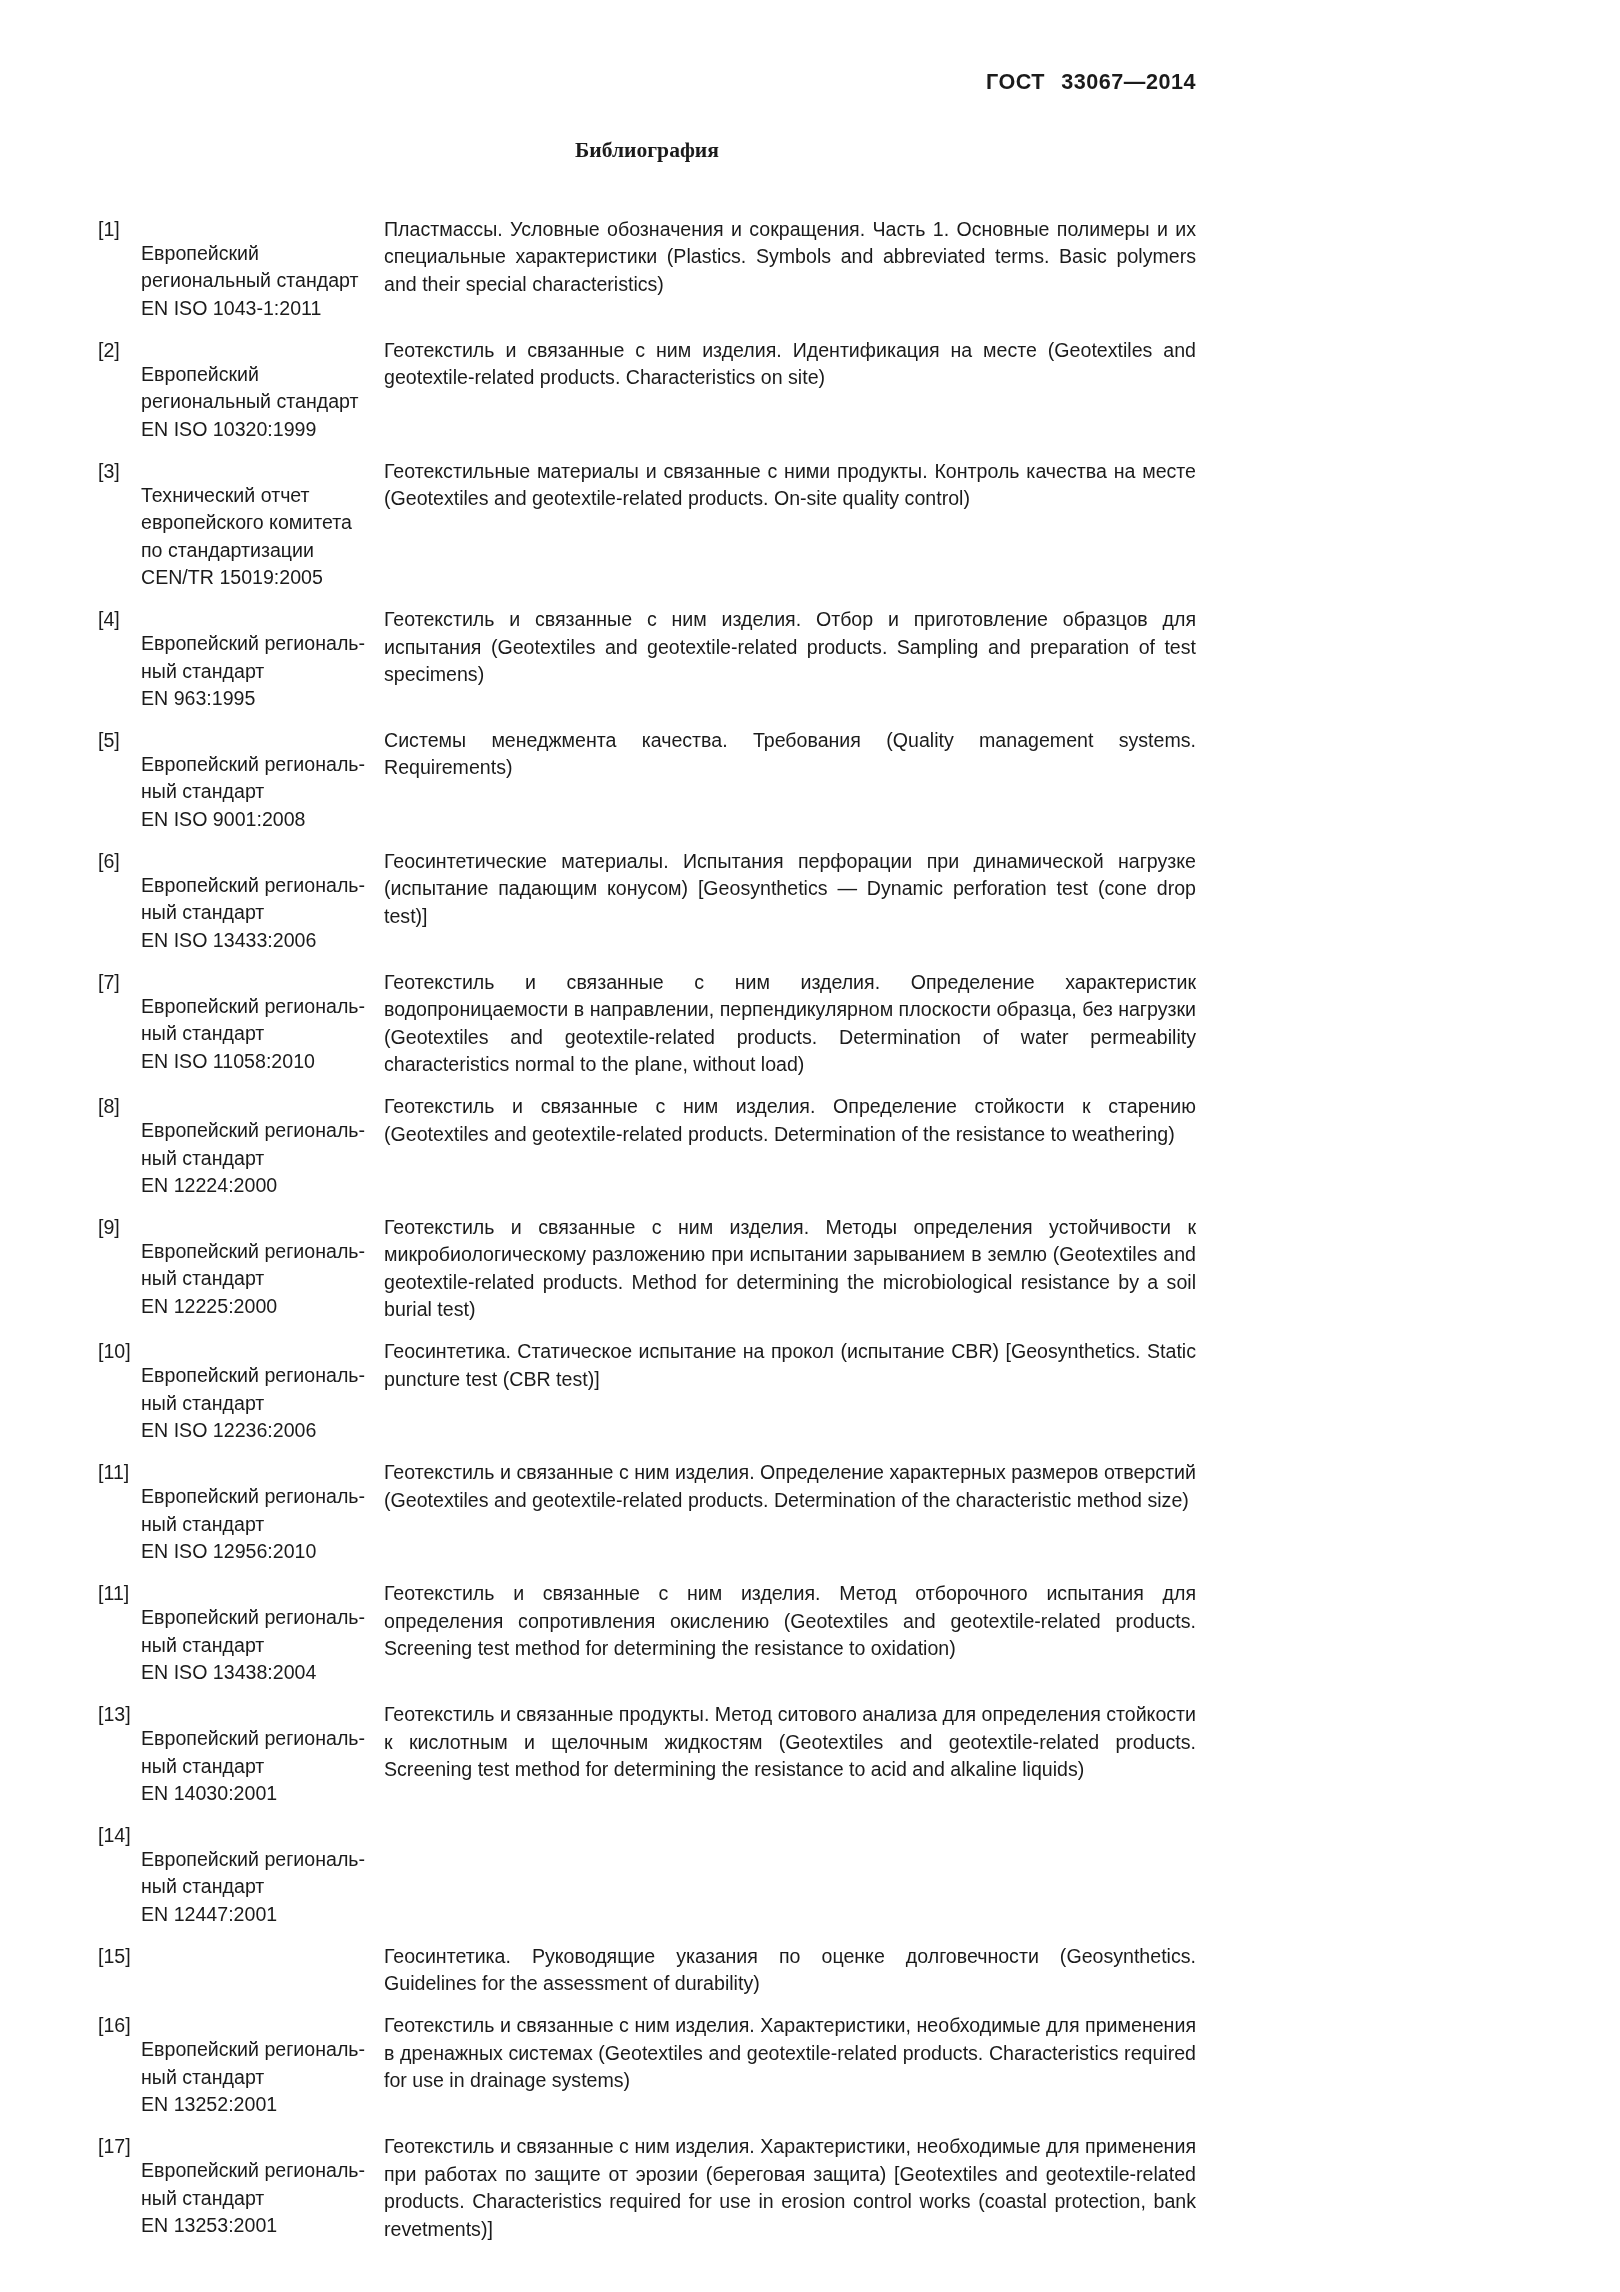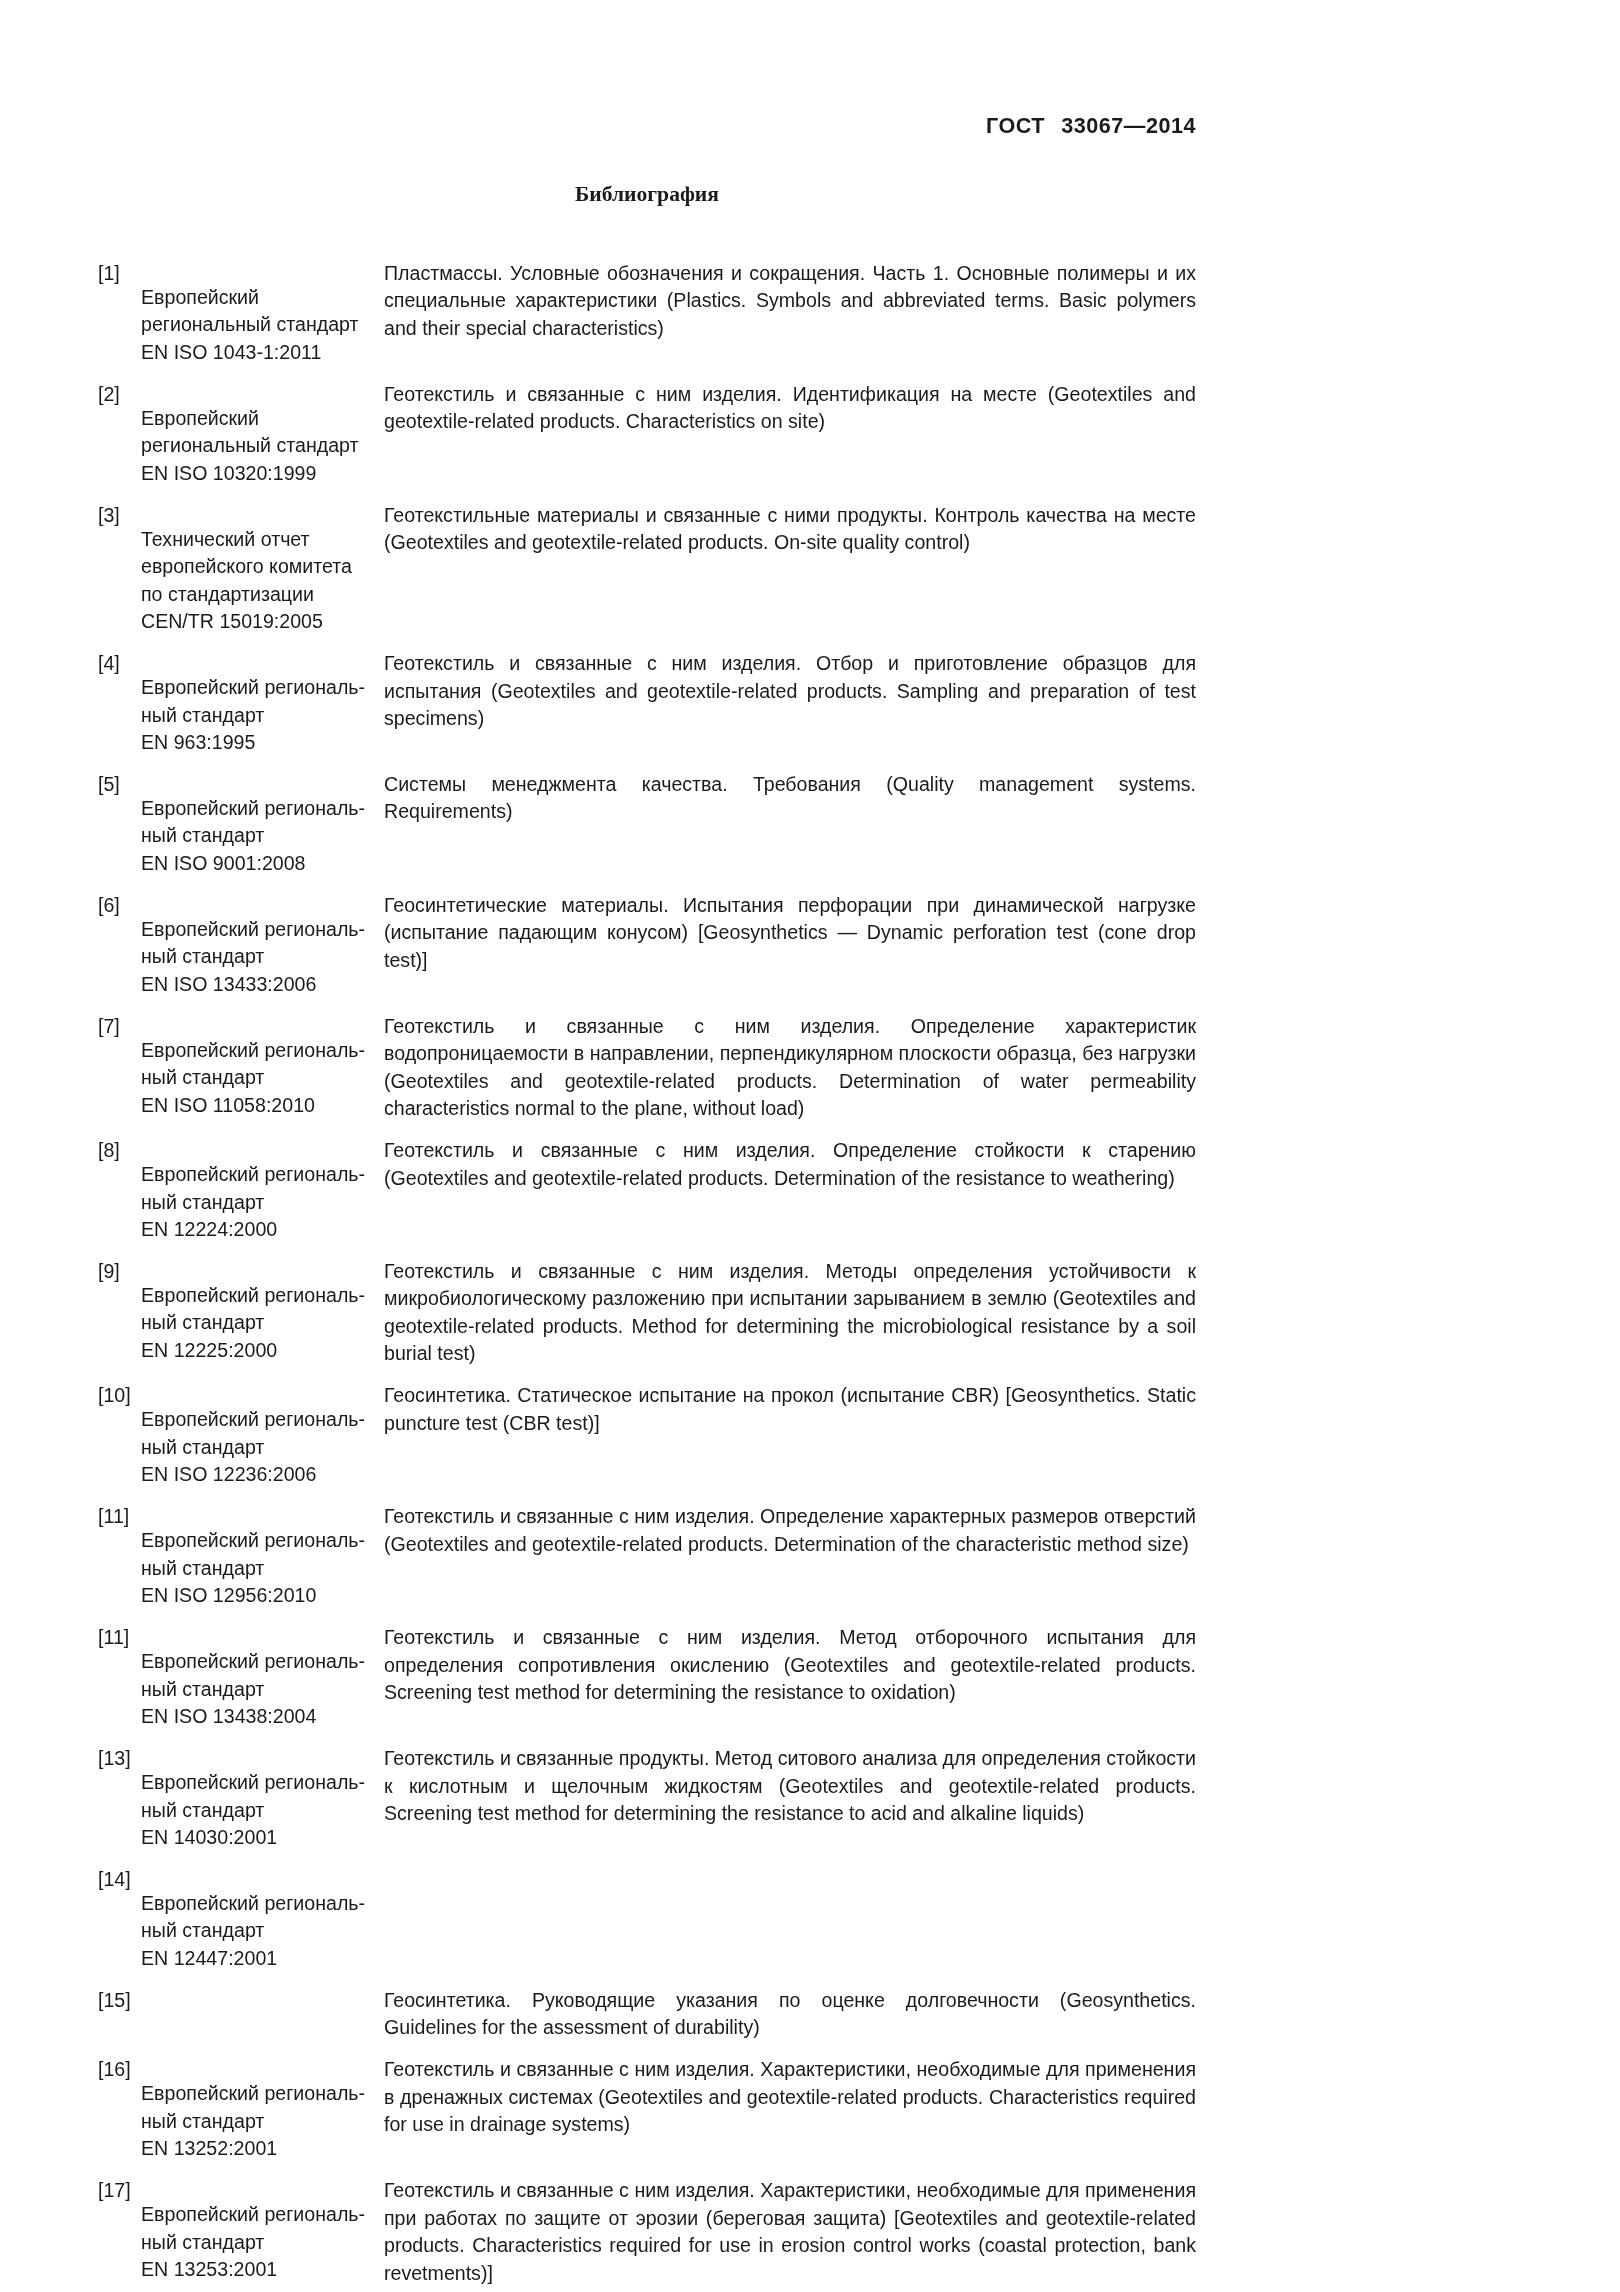--- a/index.html
+++ b/index.html
@@ -16,21 +16,21 @@
     color: #1b1b1b;
     overflow: hidden;
   }
   .content {
     position: absolute;
     left: 98px;
     top: 0;
     width: 1098px;
   }
   .doc-header {
-    margin-top: 113px;
+    margin-top: 69px;
     text-align: right;
     font-size: 21.6px;
     font-weight: bold;
     word-spacing: 9.8px;
     letter-spacing: 0.5px;
   }
   .doc-title {
     margin: 43px 0 53px 0;
     text-align: center;
     font-size: 21.6px;

